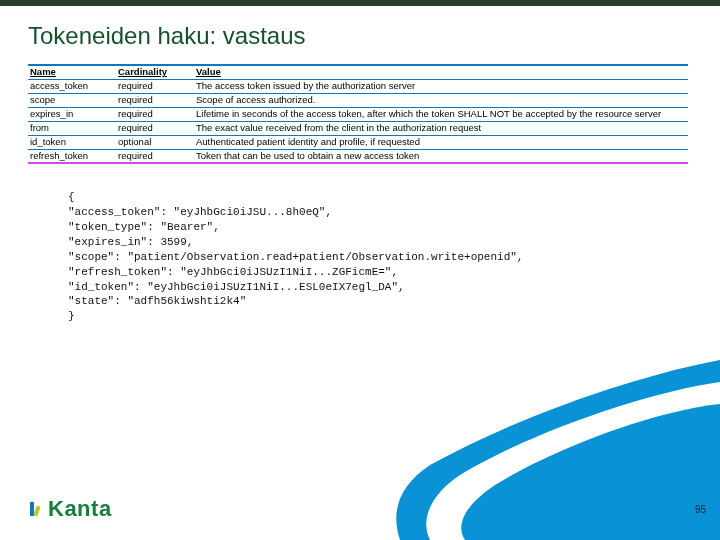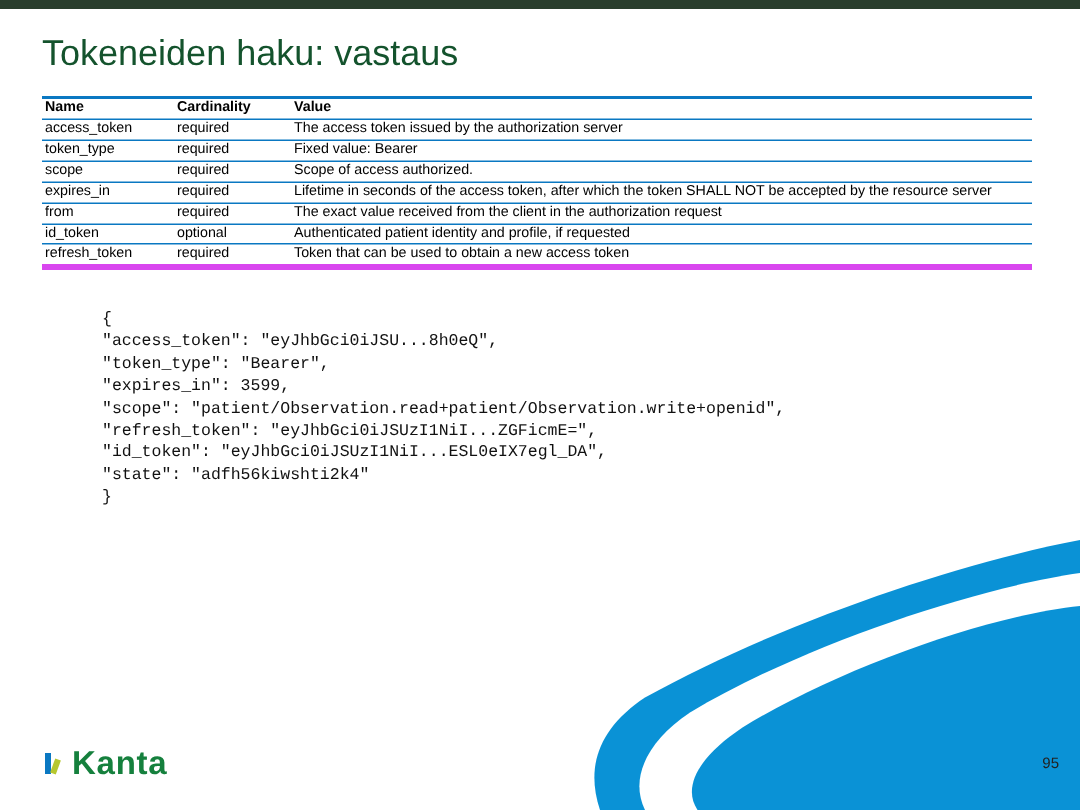--- a/index.html
+++ b/index.html
@@ -30,26 +30,27 @@
     font-size: 9.5px;
     line-height: 1.15;
   }
   .table th, .table td {
     border-bottom: 1px solid #0a78c2;
     text-align: left;
     vertical-align: top;
     padding: 1px 6px 1px 2px;
   }
   .table tr:last-child td {
-    border-bottom: 4px solid #d946ef;
+    border-bottom: 2px solid #d946ef;
   }
   .table thead th {
     font-weight: 700;
     border-bottom: 1px solid #0a78c2;
     border-top: 2px solid #0a78c2;
+    text-decoration: underline;
   }
   .table .mono {
     font-family: Liberation Sans, sans-serif;
     font-size: 9.5px;
   }
   .col-name { width: 80px; }
   .col-card { width: 70px; }
   .codeblock {
     font-family: "Courier New", monospace;
     font-size: 11px;
@@ -108,25 +109,20 @@
       <th>Value</th>
     </tr>
   </thead>
   <tbody id="tbody">
       <tr>
         <td class="mono">access_token</td>
         <td>required</td>
         <td>The access token issued by the authorization server</td>
       </tr>
       <tr>
-        <td class="mono">token_type</td>
-        <td>required</td>
-        <td>Fixed value: <span class="mono">Bearer</span></td>
-      </tr>
-      <tr>
         <td class="mono">scope</td>
         <td>required</td>
         <td>Scope of access authorized.</td>
       </tr>
       <tr>
         <td class="mono">expires_in</td>
         <td>required</td>
         <td>Lifetime in seconds of the access token, after which the token SHALL NOT be accepted by the resource server</td>
       </tr>
       <tr>

